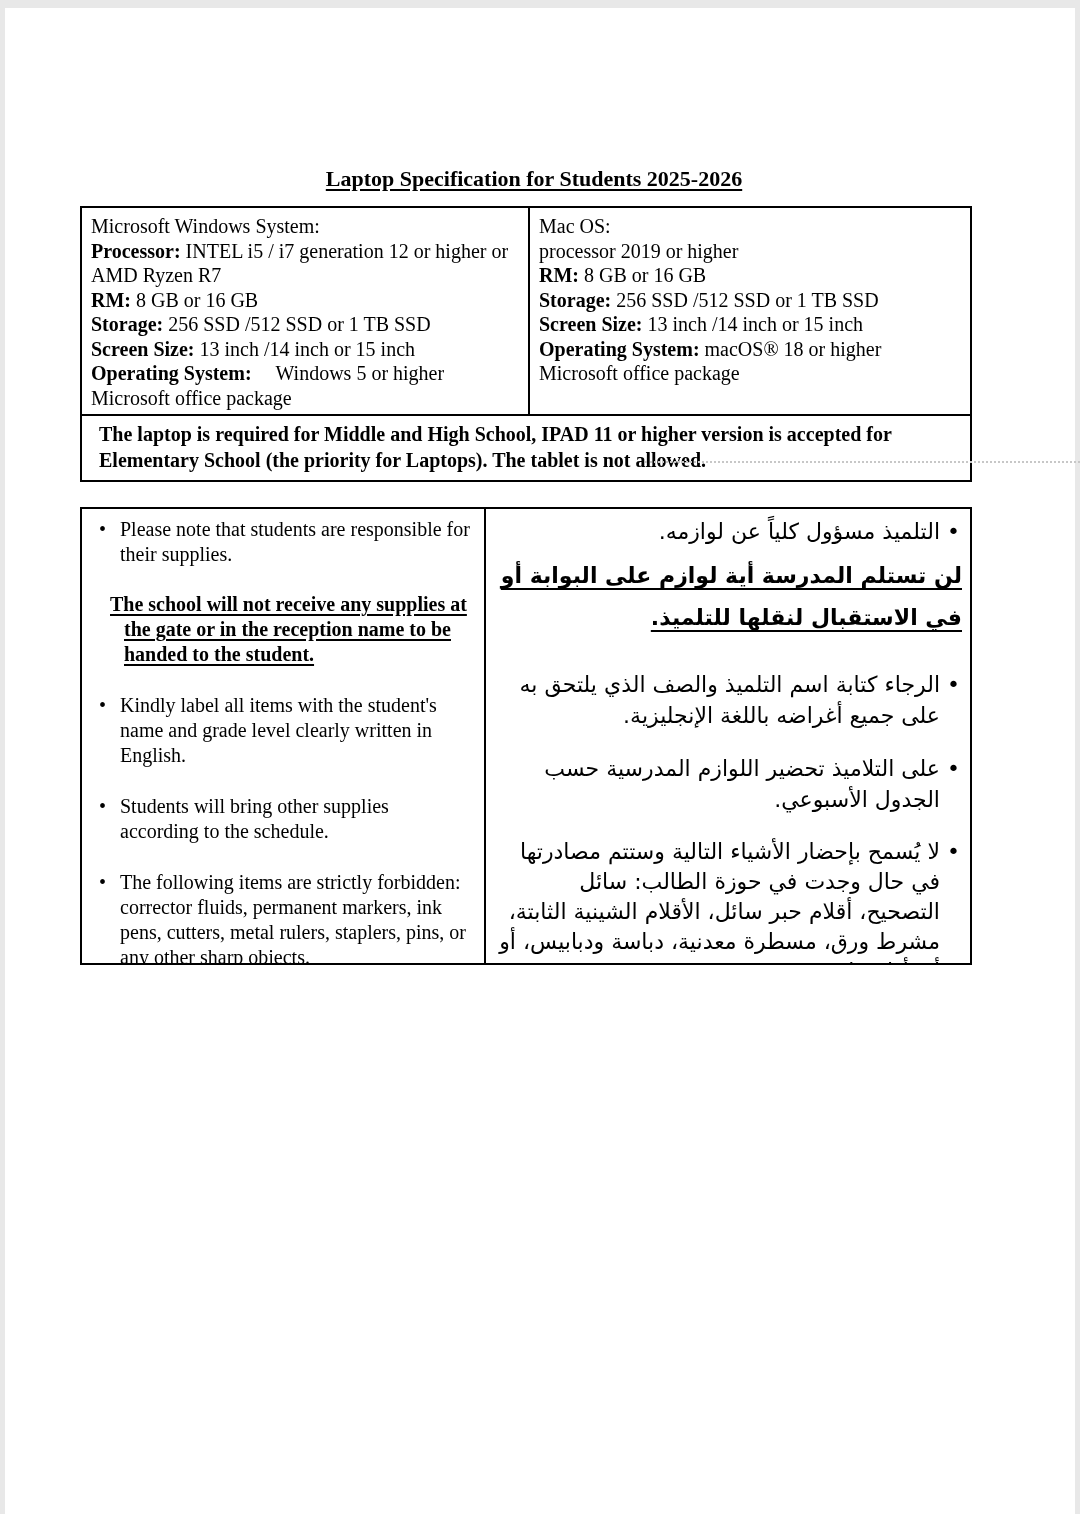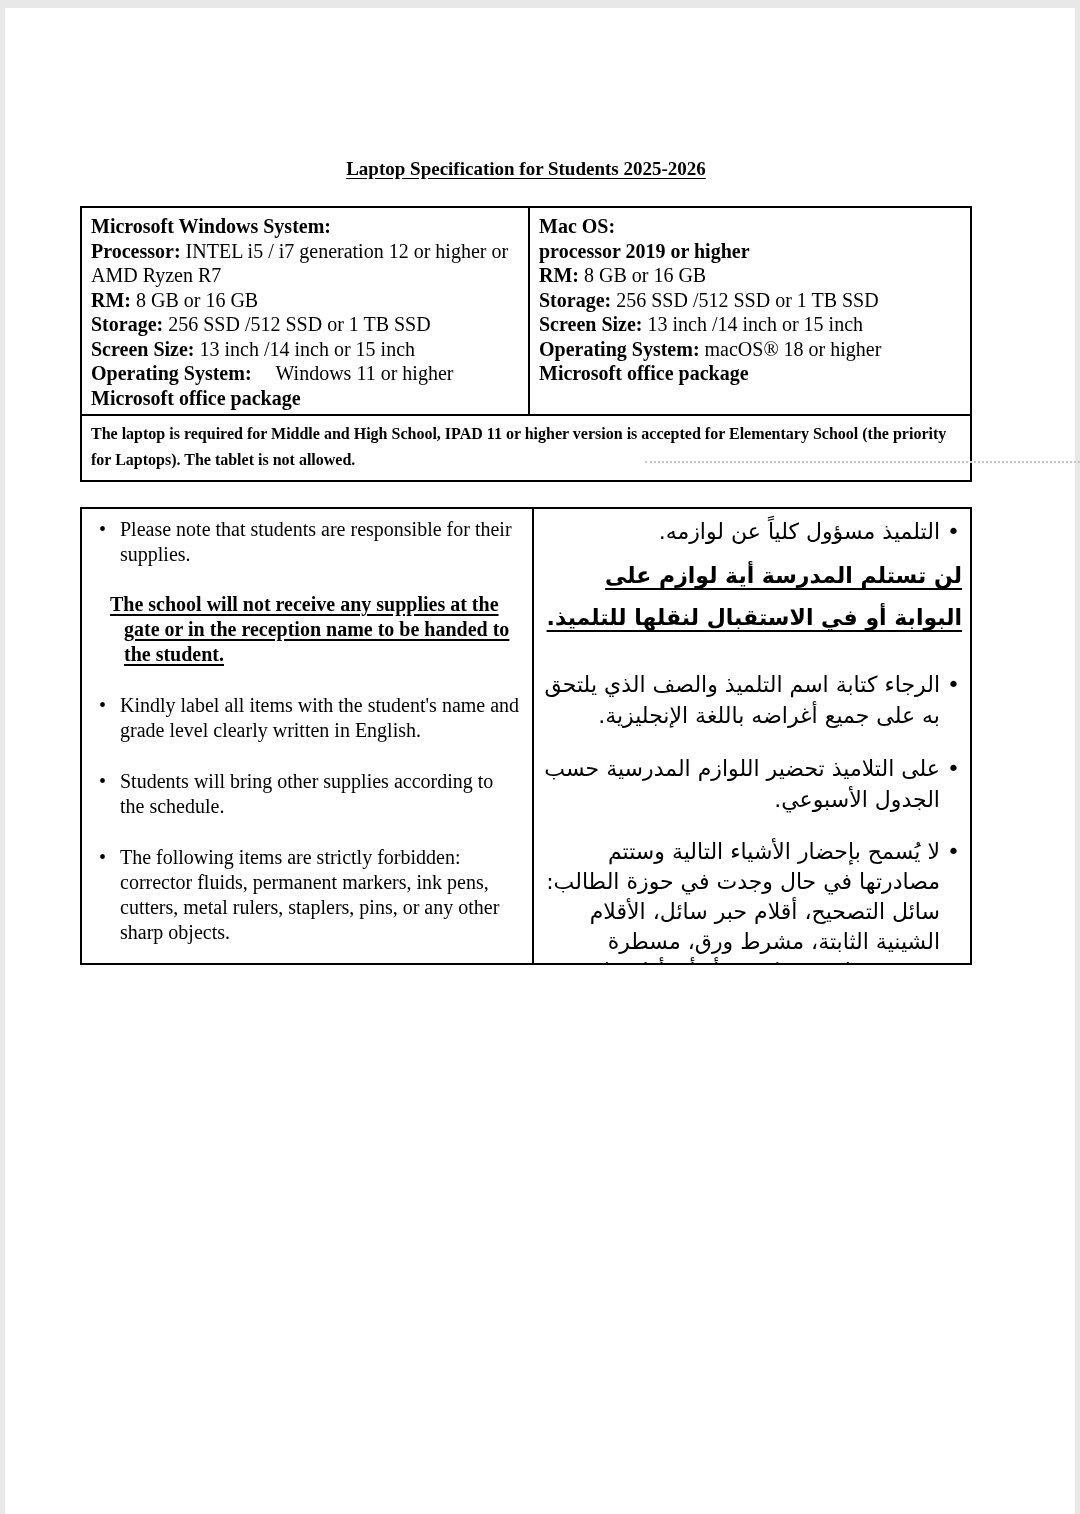--- a/index.html
+++ b/index.html
@@ -14,66 +14,66 @@
 
   
   .edge { position: absolute; background: #e8e8e8; }
   .edge-top   { top: 0; left: 0; right: 0; height: 8px; }
   .edge-left  { top: 8px; left: 0; bottom: 0; width: 5px; }
   .edge-right { top: 8px; right: 0; bottom: 0; width: 5px; }
 
   .title {
     position: absolute;
     top: 158px; left: 80px; width: 892px;
-    margin: 0;
+    margin: 8px;
     text-align: center;
-    font-size: 19px; font-weight: bold;
+    font-size: 22px; font-weight: bold;
     text-decoration: underline;
     text-underline-offset: 3px;
   }
 
   
   .spec-table {
     position: absolute;
     top: 206px; left: 80px; width: 892px;
     border: 2px solid #000;
     box-sizing: border-box;
     font-size: 20px; line-height: 24.5px;
   }
   .spec-cols { display: flex; border-bottom: 2px solid #000; }
   .spec-cell { box-sizing: border-box; padding: 6px 8px 4px 9px; }
   .spec-cell.windows { width: 448px; border-right: 2px solid #000; }
   .spec-cell.mac { flex: 1; }
-  .spec-heading, .spec-subheading, .spec-footer { font-weight: bold; }
+  .spec-heading, .spec-subheading, .spec-footer { font-weight: normal; }
   .lbl { font-weight: bold; margin-right: 5px; }
   .spec-line.wide .lbl { margin-right: 24px; }
   .spec-note {
     padding: 5px 9px 7px 9px;
     font-weight: bold;
-    font-size: 16px; line-height: 26px;
+    font-size: 20px; line-height: 26px; margin-left: 8px;
   }
 
   
   .dotted-artifact {
     position: absolute;
     top: 461px; left: 645px; width: 435px;
     border-top: 2px dotted #c7c7c7;
   }
 
   
   .rules-table {
     position: absolute;
     top: 507px; left: 80px; width: 892px; height: 458px;
     border: 2px solid #000;
     box-sizing: border-box;
     display: flex;
   }
   .rules-cell { box-sizing: border-box; overflow: hidden; }
   .rules-left {
-    width: 452px;
+    width: 404px;
     border-right: 2px solid #000;
     padding: 8px 12px 8px 8px;
     font-size: 20px; line-height: 25px;
   }
   .rules-right {
     flex: 1;
     padding: 8px 8px 8px 10px;
     direction: rtl;
     text-align: right;
     font-family: "DejaVu Sans", sans-serif;
@@ -129,21 +129,21 @@
       <div class="spec-line">
         <span class="lbl">RM:</span><span class="val">8 GB or 16 GB</span>
       </div>
       <div class="spec-line">
         <span class="lbl">Storage:</span><span class="val">256 SSD /512 SSD or 1 TB SSD</span>
       </div>
       <div class="spec-line">
         <span class="lbl">Screen Size:</span><span class="val">13 inch /14 inch or 15 inch</span>
       </div>
       <div class="spec-line wide">
-        <span class="lbl">Operating System:</span><span class="val">Windows 11 or higher</span>
+        <span class="lbl">Operating System:</span><span class="val">Windows 5 or higher</span>
       </div>
       <div class="spec-footer">Microsoft office package</div>
     </div>
 
     <div class="spec-cell mac">
       <div class="spec-heading">Mac OS:</div>
       <div class="spec-subheading">processor 2019 or higher</div>
       <div class="spec-line">
         <span class="lbl">RM:</span><span class="val">8 GB or 16 GB</span>
       </div>

